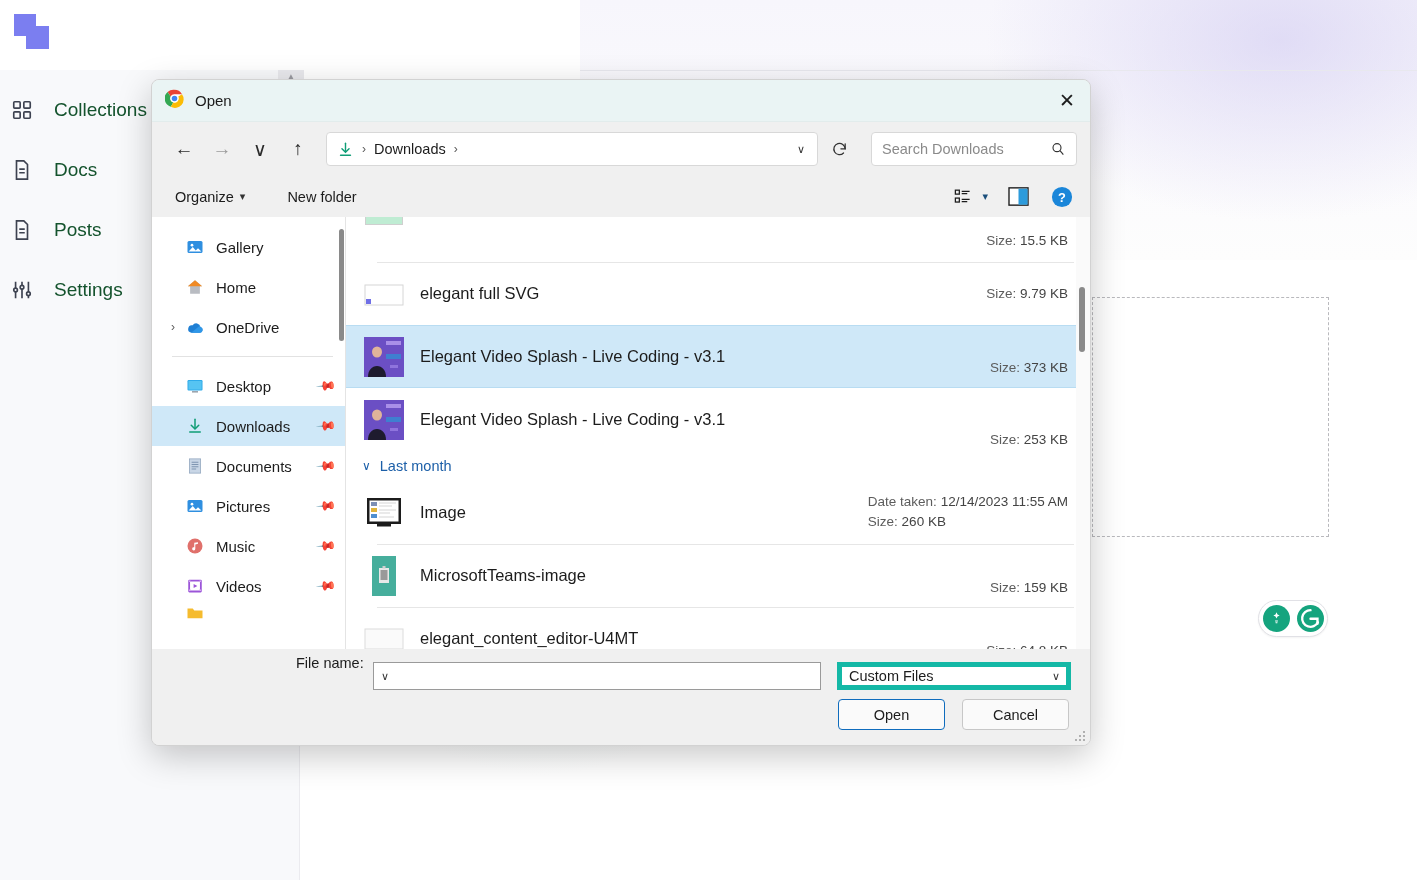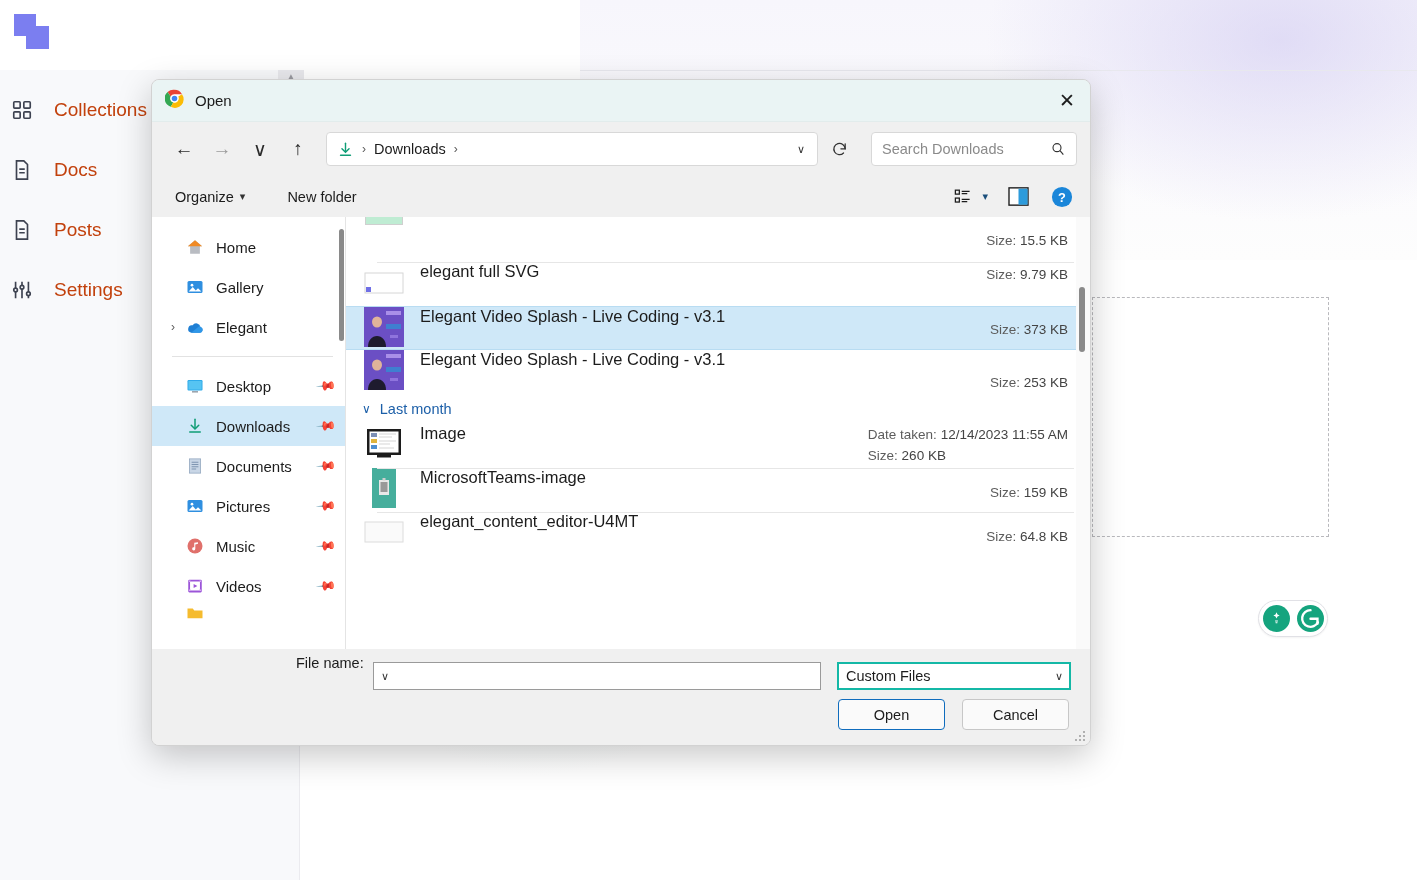--- a/index.html
+++ b/index.html
@@ -32,21 +32,21 @@
 
   #logo {
     position:absolute; left:14px; top:14px; width:36px; height:36px;
   }
   #logo .sq1 { position:absolute; left:0; top:0; width:22px; height:22px; background:#7b7ef0; }
   #logo .sq2 { position:absolute; left:12px; top:12px; width:23px; height:23px; background:#7b7ef0; }
 
   .navitem {
     position:absolute; left:0; width:299px; height:48px;
     display:flex; align-items:center; gap:18px; padding-left:8px;
-    color:#c2410c; font-size:19px;
+    color:#14532d; font-size:19px;
   }
   .navicon { width:28px; height:28px; display:flex; align-items:center; justify-content:center; flex:0 0 28px; }
 
   
   #dropzone {
     position:absolute; left:1092px; top:297px; width:237px; height:240px;
     border:1px dashed #b9b9bd;
   }
 
   
@@ -123,21 +123,21 @@
   .tw { width:22px; flex:0 0 22px; display:flex; align-items:center; justify-content:center; color:#5d5d5d; font-size:12px;}
   .ticon { width:22px; flex:0 0 22px; display:flex; align-items:center; justify-content:center; margin-right:10px;}
   .pin { position:absolute; right:12px; color:#8d8d8d; font-size:13px; transform:rotate(40deg); }
   #treesep { height:1px; background:#e2e2e2; margin:9px 13px 9px 20px; }
   #treescroll { position:absolute; right:2px; top:12px; width:5px; height:112px; background:#8a8a8a; border-radius:3px; }
   #treeborder { position:absolute; right:0; top:0; bottom:0; width:1px; background:#e4e4e4; }
 
   #listwrap { flex:1; position:relative; overflow:hidden; background:#fff; }
   #list { position:absolute; left:0; right:0; top:0; }
   .grp { height:30px; display:flex; align-items:center; gap:9px; padding-left:16px; color:#1c5fa8; font-size:14.5px; }
-  .row { height:44px; display:flex; align-items:flex-start; position:relative; padding-left:18px; }
+  .row { height:63px; display:flex; align-items:center; position:relative; padding-left:18px; }
   .row.sel { background:#cfe8f8; border-top:1px solid #b8dcf2; border-bottom:1px solid #b8dcf2; }
   .rowline { position:absolute; left:31px; right:16px; top:0; height:1px; background:#e6e6e6; }
   .thumb { width:40px; height:40px; flex:0 0 40px; margin-right:16px; display:flex; align-items:center; justify-content:center; }
   .fname { font-size:16.5px; color:#1c1c1c; }
   .meta { position:absolute; right:22px; top:50%; transform:translateY(-50%);
           text-align:left; font-size:13.5px; color:#444; line-height:1.55; }
   .meta .lbl { color:#5c5c5c; }
   #listscroll { position:absolute; right:5px; width:6px; background:#8a8a8a; border-radius:3px; }
   #listtrack { position:absolute; right:0; top:0; bottom:0; width:14px; background:#fafafa; }
 
@@ -145,21 +145,21 @@
   #footer { flex:0 0 96px; background:#f0f0f0; position:relative; }
   #fnlabel { position:absolute; left:144px; top:6px; font-size:14.5px; color:#1c1c1c; }
   #fninput {
     position:absolute; left:221px; top:13px; width:448px; height:28px;
     background:#fff; border:1px solid #9a9a9a;
     display:flex; align-items:center; padding:0 6px 0 7px;
   }
   #fninput .val { font-size:14.5px; color:#1c1c1c; flex:1; }
   #typeselect {
     position:absolute; left:685px; top:13px; width:234px; height:28px;
-    background:#fff; border:2px solid #14b8a6;
+    background:#fff; border:5px solid #14b8a6;
     display:flex; align-items:center; padding:0 6px 0 7px;
   }
   #typeselect .val { font-size:14.5px; color:#1c1c1c; flex:1; }
   .caret { font-size:11px; color:#333; }
   #openbtn {
     position:absolute; left:686px; top:50px; width:107px; height:31px;
     background:#fafafa; border:1px solid #0f6cbd; border-radius:4px;
     display:flex; align-items:center; justify-content:center;
     font-size:14.5px; color:#1c1c1c;
   }
@@ -342,48 +342,48 @@
     </div>
   </div>
 
   <div id="dlgbody">
 
     <div id="tree">
       <div class="treeitem">
         <span class="tw"></span>
         <span class="ticon">
           <svg width="18" height="18" viewBox="0 0 24 24">
-            <path d="M12 3L2.5 11h3v10h13V11h3z" fill="#b9bcc2"></path>
-            <path d="M12 3L2.5 11h19z" fill="#f08a24"></path>
-          </svg>
-        </span>
-        <span>Home</span>
-      </div>
-
-      <div class="treeitem">
-        <span class="tw"></span>
-        <span class="ticon">
-          <svg width="18" height="18" viewBox="0 0 24 24">
             <rect x="2" y="4" width="20" height="16" rx="2" fill="#2f8fe0"></rect>
             <circle cx="8" cy="9.5" r="1.8" fill="#fff"></circle>
             <path d="M3.5 18l5.5-6 4 4.5 3-3 4.5 4.5z" fill="#fff"></path>
           </svg>
         </span>
         <span>Gallery</span>
       </div>
 
       <div class="treeitem">
+        <span class="tw"></span>
+        <span class="ticon">
+          <svg width="18" height="18" viewBox="0 0 24 24">
+            <path d="M12 3L2.5 11h3v10h13V11h3z" fill="#b9bcc2"></path>
+            <path d="M12 3L2.5 11h19z" fill="#f08a24"></path>
+          </svg>
+        </span>
+        <span>Home</span>
+      </div>
+
+      <div class="treeitem">
         <span class="tw">›</span>
         <span class="ticon">
           <svg width="19" height="19" viewBox="0 0 24 24">
             <path d="M6.5 18.5h11.2a3.6 3.6 0 0 0 .5-7.1A5.3 5.3 0 0 0 8.4 9.3a4.6 4.6 0 0 0-1.9 9.2z" fill="#1f7fd4"></path>
             <path d="M6.5 18.5h11.2a3.6 3.6 0 0 0 .5-7.1 5 5 0 0 0-.8-1.5z" fill="#2f97e8"></path>
           </svg>
         </span>
-        <span>Elegant</span>
+        <span>OneDrive</span>
       </div>
 
       <div id="treesep"></div>
 
       <div class="treeitem">
         <span class="tw"></span>
         <span class="ticon">
           <svg width="18" height="18" viewBox="0 0 24 24">
             <rect x="2" y="4" width="20" height="14" rx="1.5" fill="#2aa8e8"></rect>
             <rect x="3.2" y="5.2" width="17.6" height="11.6" fill="#56c4f2"></rect>

